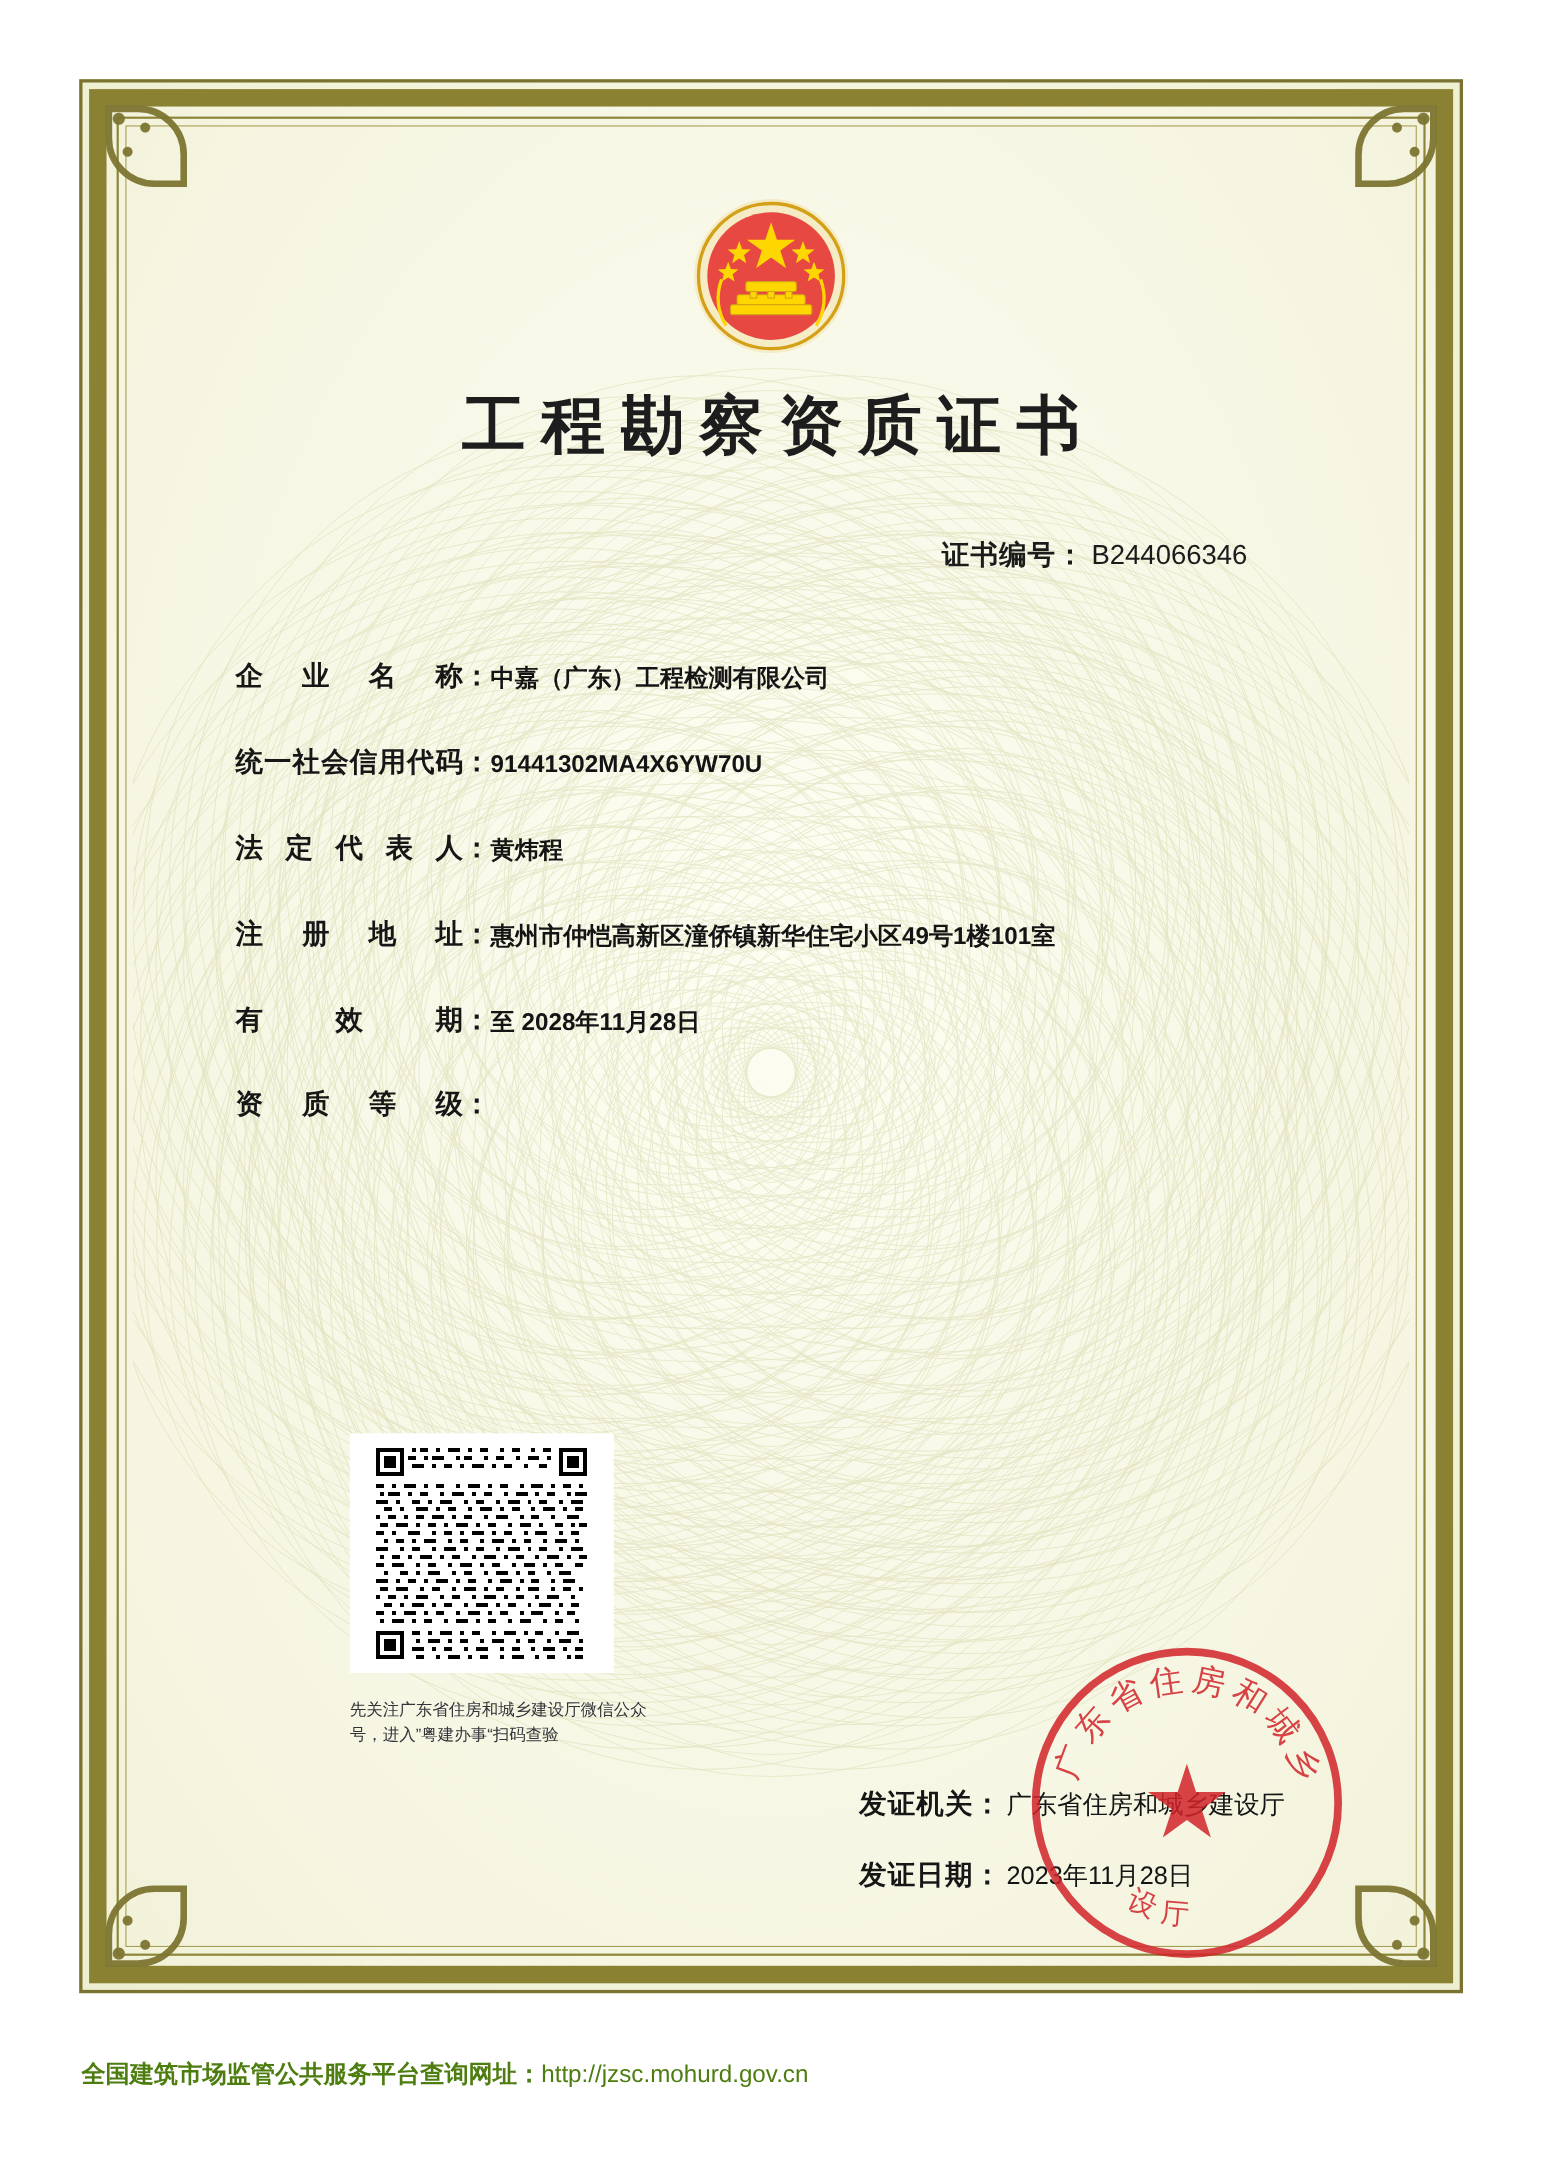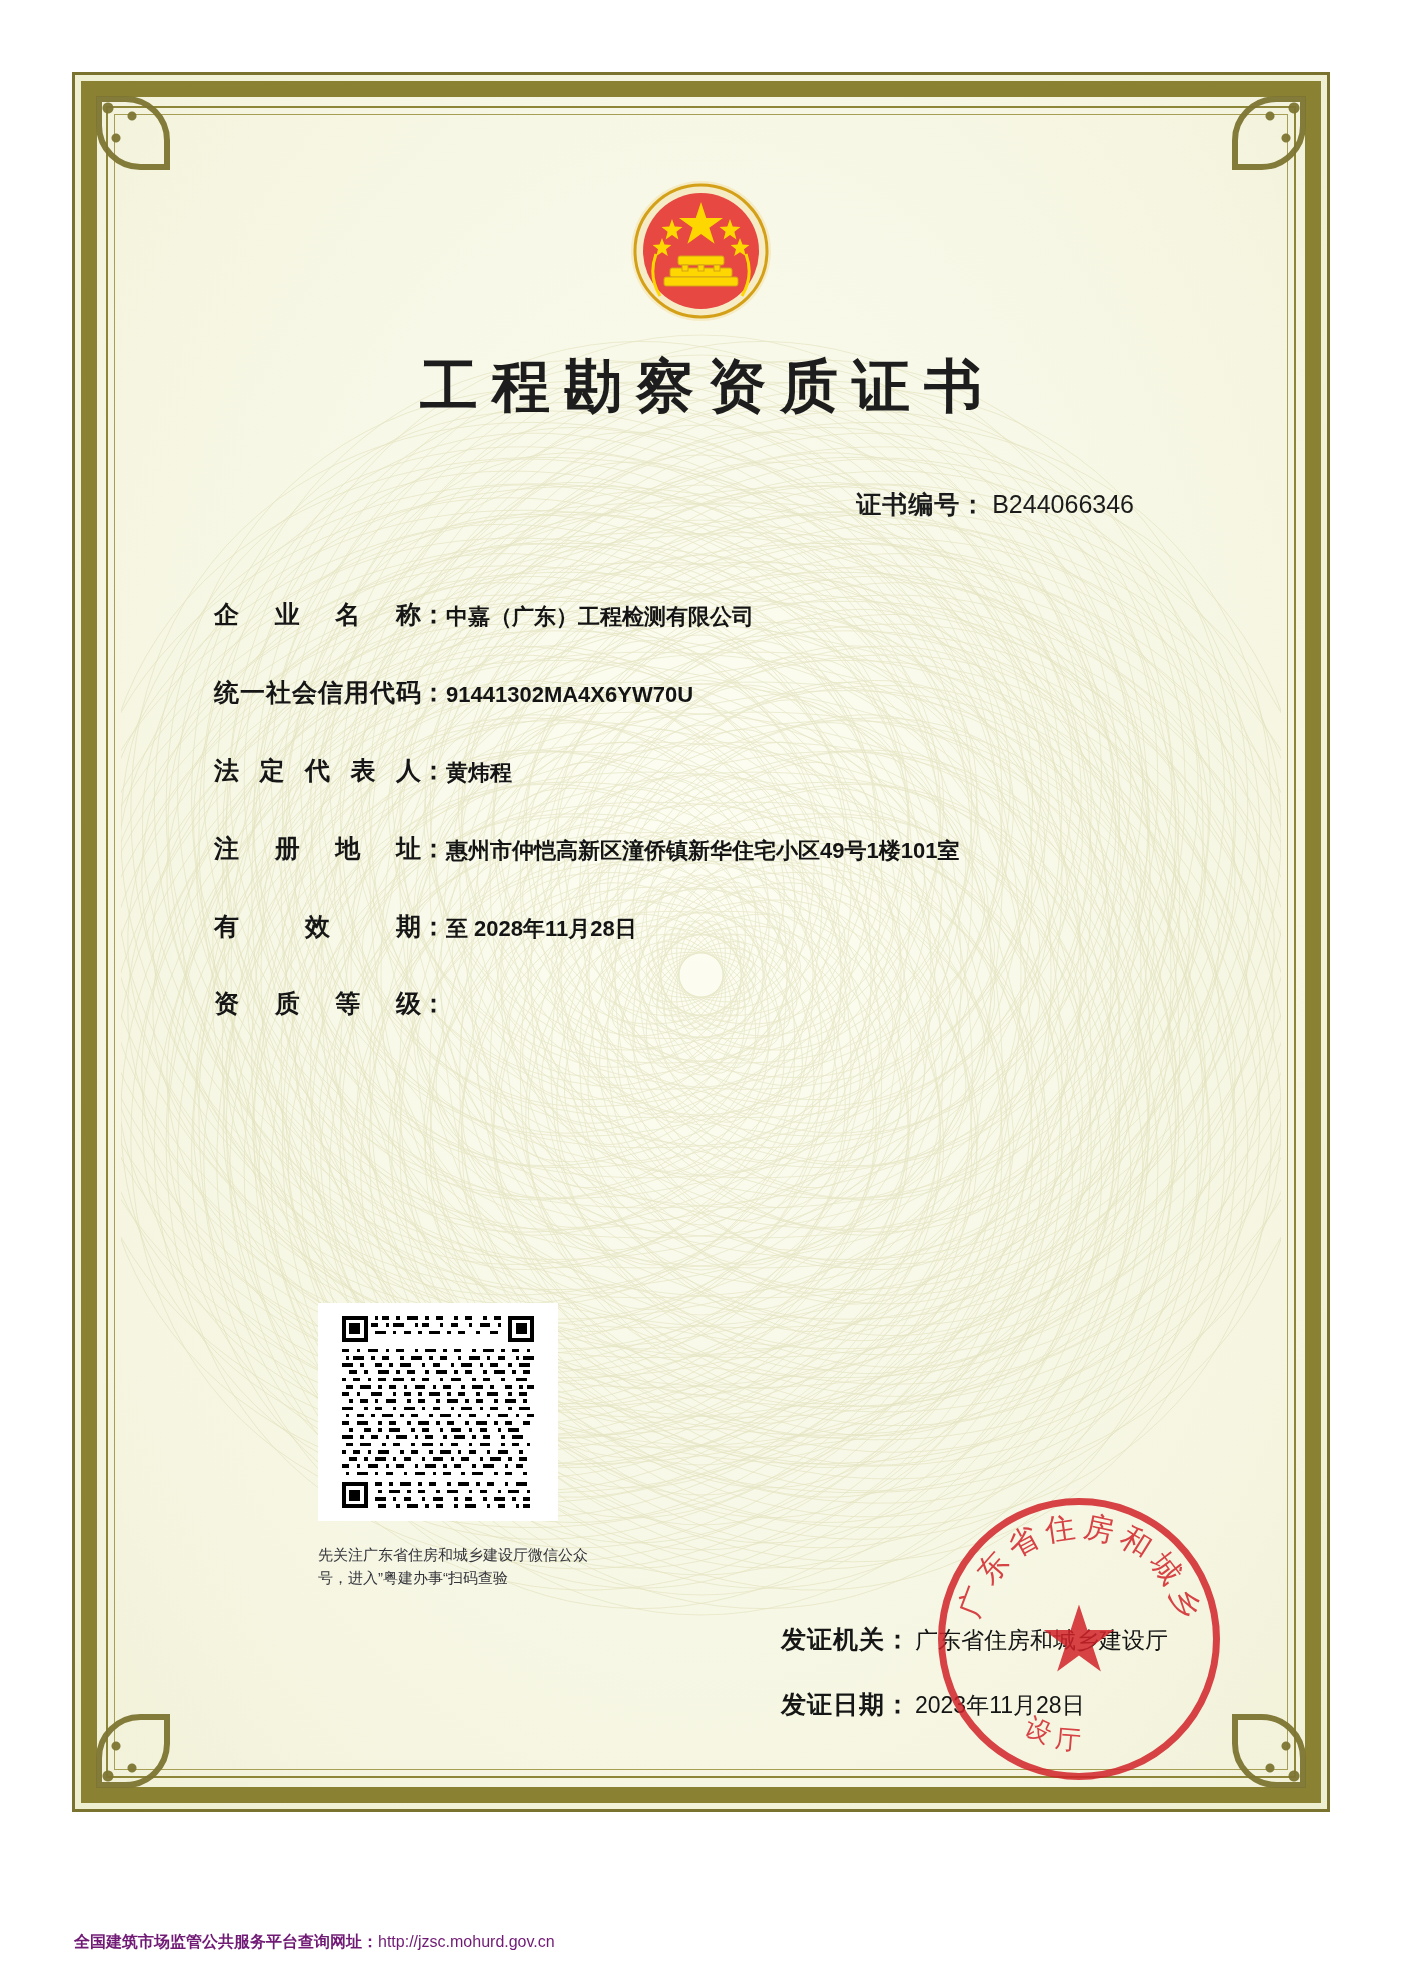--- a/index.html
+++ b/index.html
@@ -149,22 +149,22 @@
     transform:translate(-50%,-50%);
     font-size:92px;color:#d2232a;line-height:1;
   }
   .seal .arc{
     position:absolute;left:0;top:0;width:100%;height:100%;
   }
   .seal .arc svg{display:block;}
 
   
   .footer{
-    position:absolute;left:74px;top:1928px;
-    font-size:16px;color:#701a75;line-height:1.75;
+    position:absolute;left:74px;top:1867px;
+    font-size:22px;color:#4d7c0f;line-height:1.75;
   }
   .footer .row{white-space:nowrap;}
   .footer .b{font-weight:bold;}
   .footer .u{font-family:"Liberation Sans",sans-serif;}
 </style>
 </head>
 <body>
 
 <div class="page">
 

